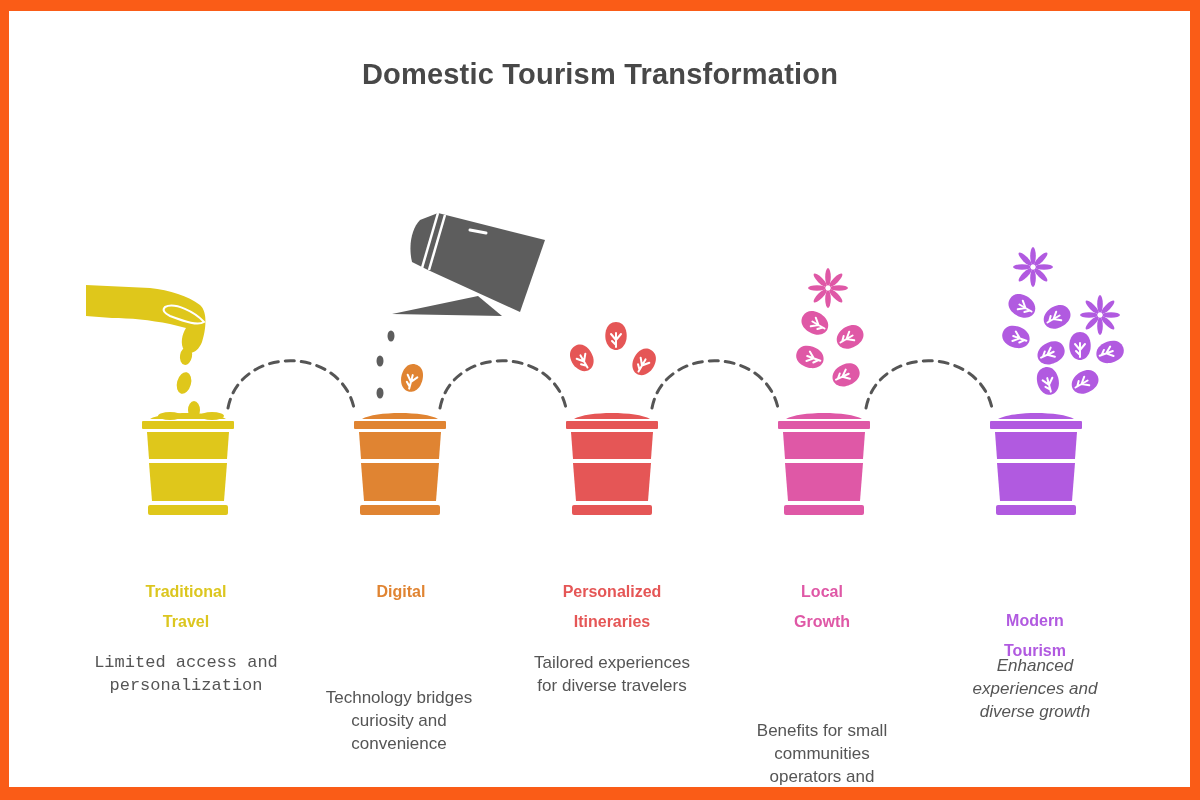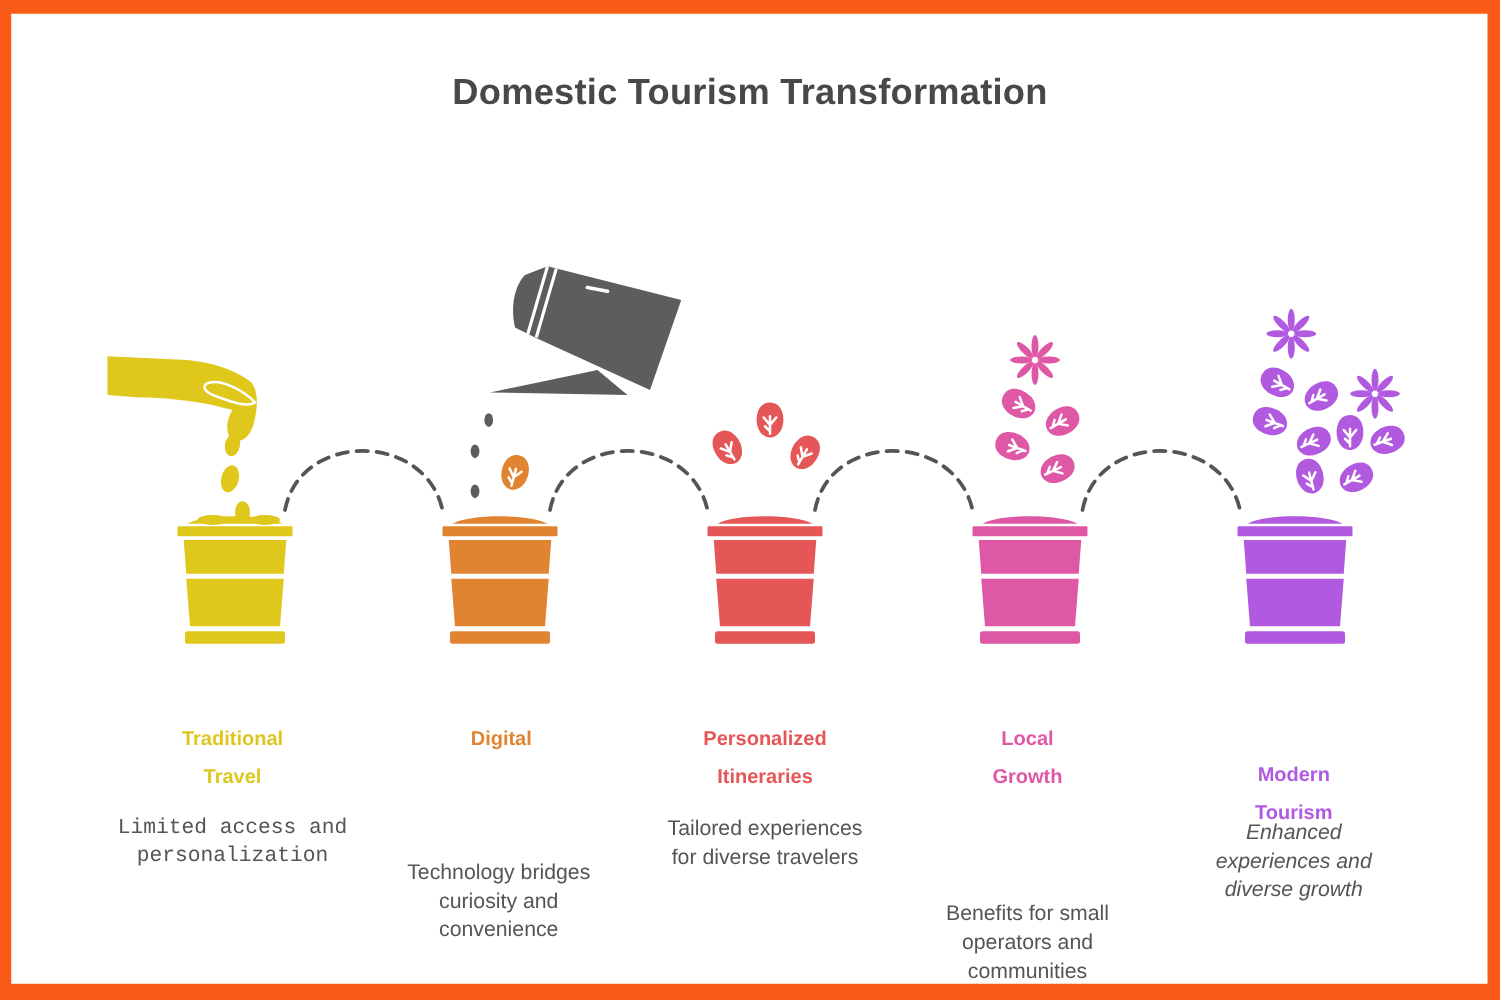--- a/index.html
+++ b/index.html
@@ -162,22 +162,22 @@
   </div>
 </div>
 
 <div>
   <div class="label" style="left:717px; top:577px; color:#df58a6;">
     <div>Local</div>
     <div>Growth</div>
   </div>
   <div class="desc" style="left:722px; top:719px;">
     <div>Benefits for small</div>
+    <div>communities</div>
     <div>operators and</div>
-    <div>communities</div>
   </div>
 </div>
 
 <div>
   <div class="label" style="left:930px; top:577px; color:#b15ae0;margin-top:29px;">
     <div>Modern</div>
     <div>Tourism</div>
   </div>
   <div class="desc" style="left:935px; top:654px;font-style:italic;">
     <div>Enhanced</div>

